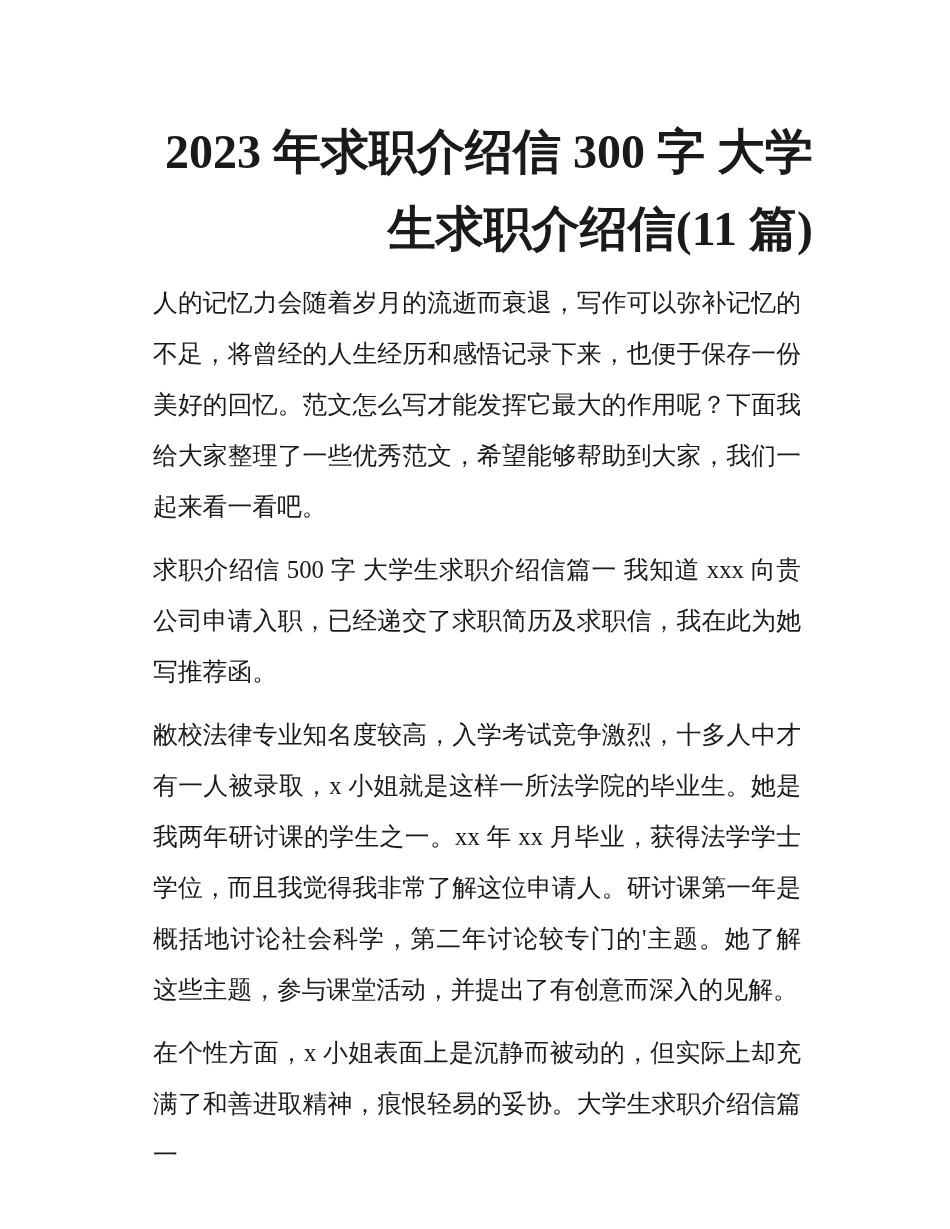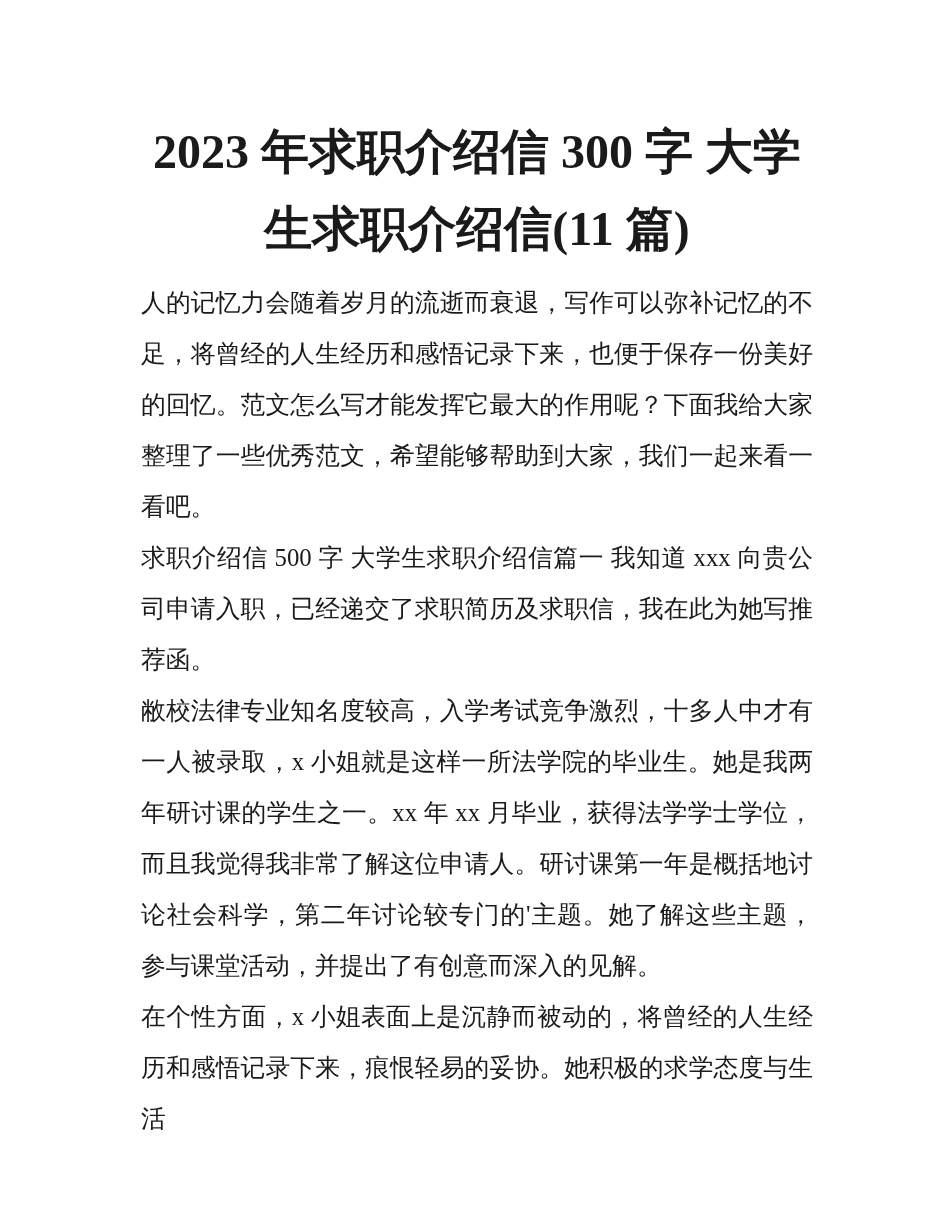--- a/index.html
+++ b/index.html
@@ -19,37 +19,37 @@
     position: absolute;
     left: 141px;
     top: 113px;
     width: 672px;
   }
   .doc-title {
     margin: 0;
     font-size: 48px;
     line-height: 77px;
     font-weight: bold;
-    text-align: center;
+    text-align: right;
     word-break: break-word;
   }
   .doc-para {
-    margin: 0;
+    margin: 12px;
     font-size: 24.8px;
     line-height: 51px;
     text-align: justify;
     text-justify: inter-ideograph;
     word-break: break-word;
   }
   .doc-title + .doc-para {
     margin-top: 10px;
   }
 </style>
 </head>
 <body>
 
 <div class="page">
   <h1 class="doc-title">2023 年求职介绍信 300 字 大学生求职介绍信(11 篇)</h1>
   <p class="doc-para">人的记忆力会随着岁月的流逝而衰退，写作可以弥补记忆的不足，将曾经的人生经历和感悟记录下来，也便于保存一份美好的回忆。范文怎么写才能发挥它最大的作用呢？下面我给大家整理了一些优秀范文，希望能够帮助到大家，我们一起来看一看吧。</p>
   <p class="doc-para">求职介绍信 500 字 大学生求职介绍信篇一 我知道 xxx 向贵公司申请入职，已经递交了求职简历及求职信，我在此为她写推荐函。</p>
   <p class="doc-para">敝校法律专业知名度较高，入学考试竞争激烈，十多人中才有一人被录取，x 小姐就是这样一所法学院的毕业生。她是我两年研讨课的学生之一。xx 年 xx 月毕业，获得法学学士学位，而且我觉得我非常了解这位申请人。研讨课第一年是概括地讨论社会科学，第二年讨论较专门的'主题。她了解这些主题，参与课堂活动，并提出了有创意而深入的见解。</p>
-  <p class="doc-para">在个性方面，x 小姐表面上是沉静而被动的，将曾经的人生经历和感悟记录下来，痕恨轻易的妥协。她积极的求学态度与生活</p>
+  <p class="doc-para">在个性方面，x 小姐表面上是沉静而被动的，但实际上却充满了和善进取精神，痕恨轻易的妥协。大学生求职介绍信篇一</p>
 </div>
 
 </body></html>

